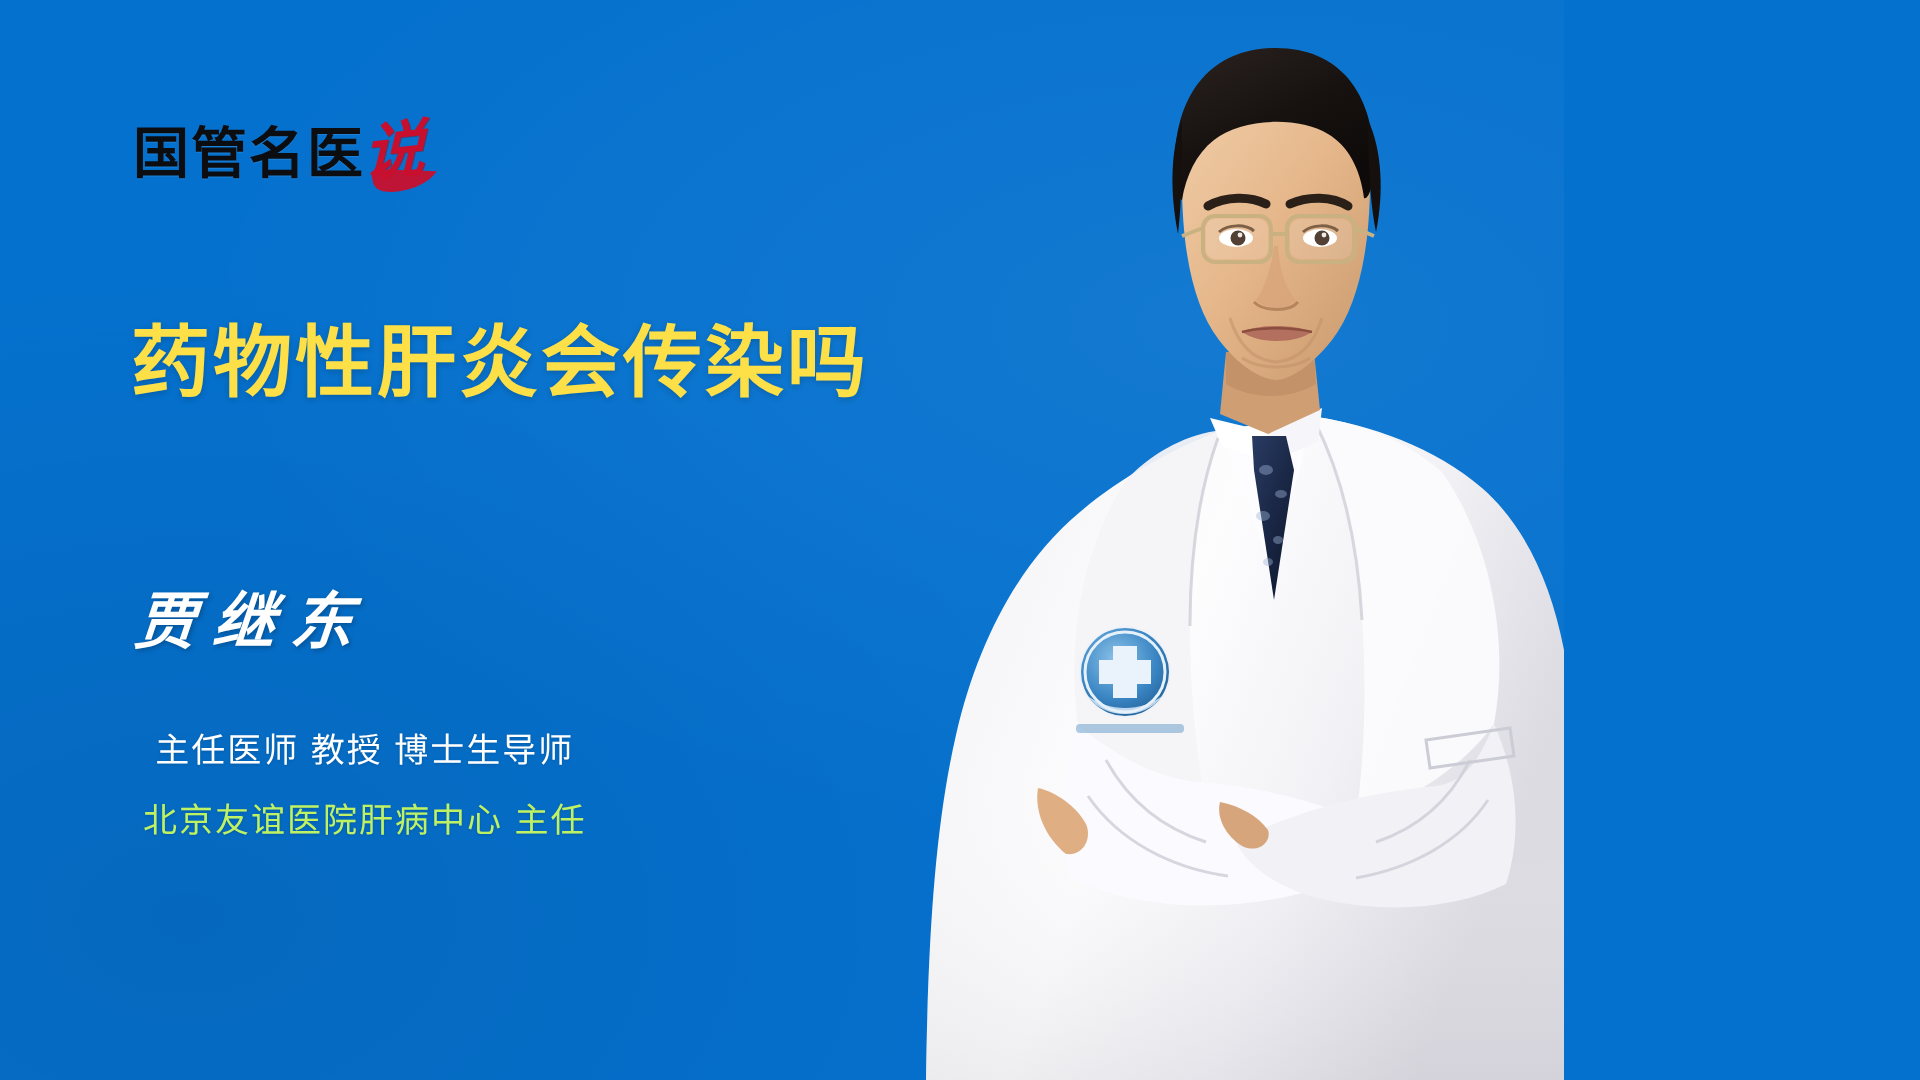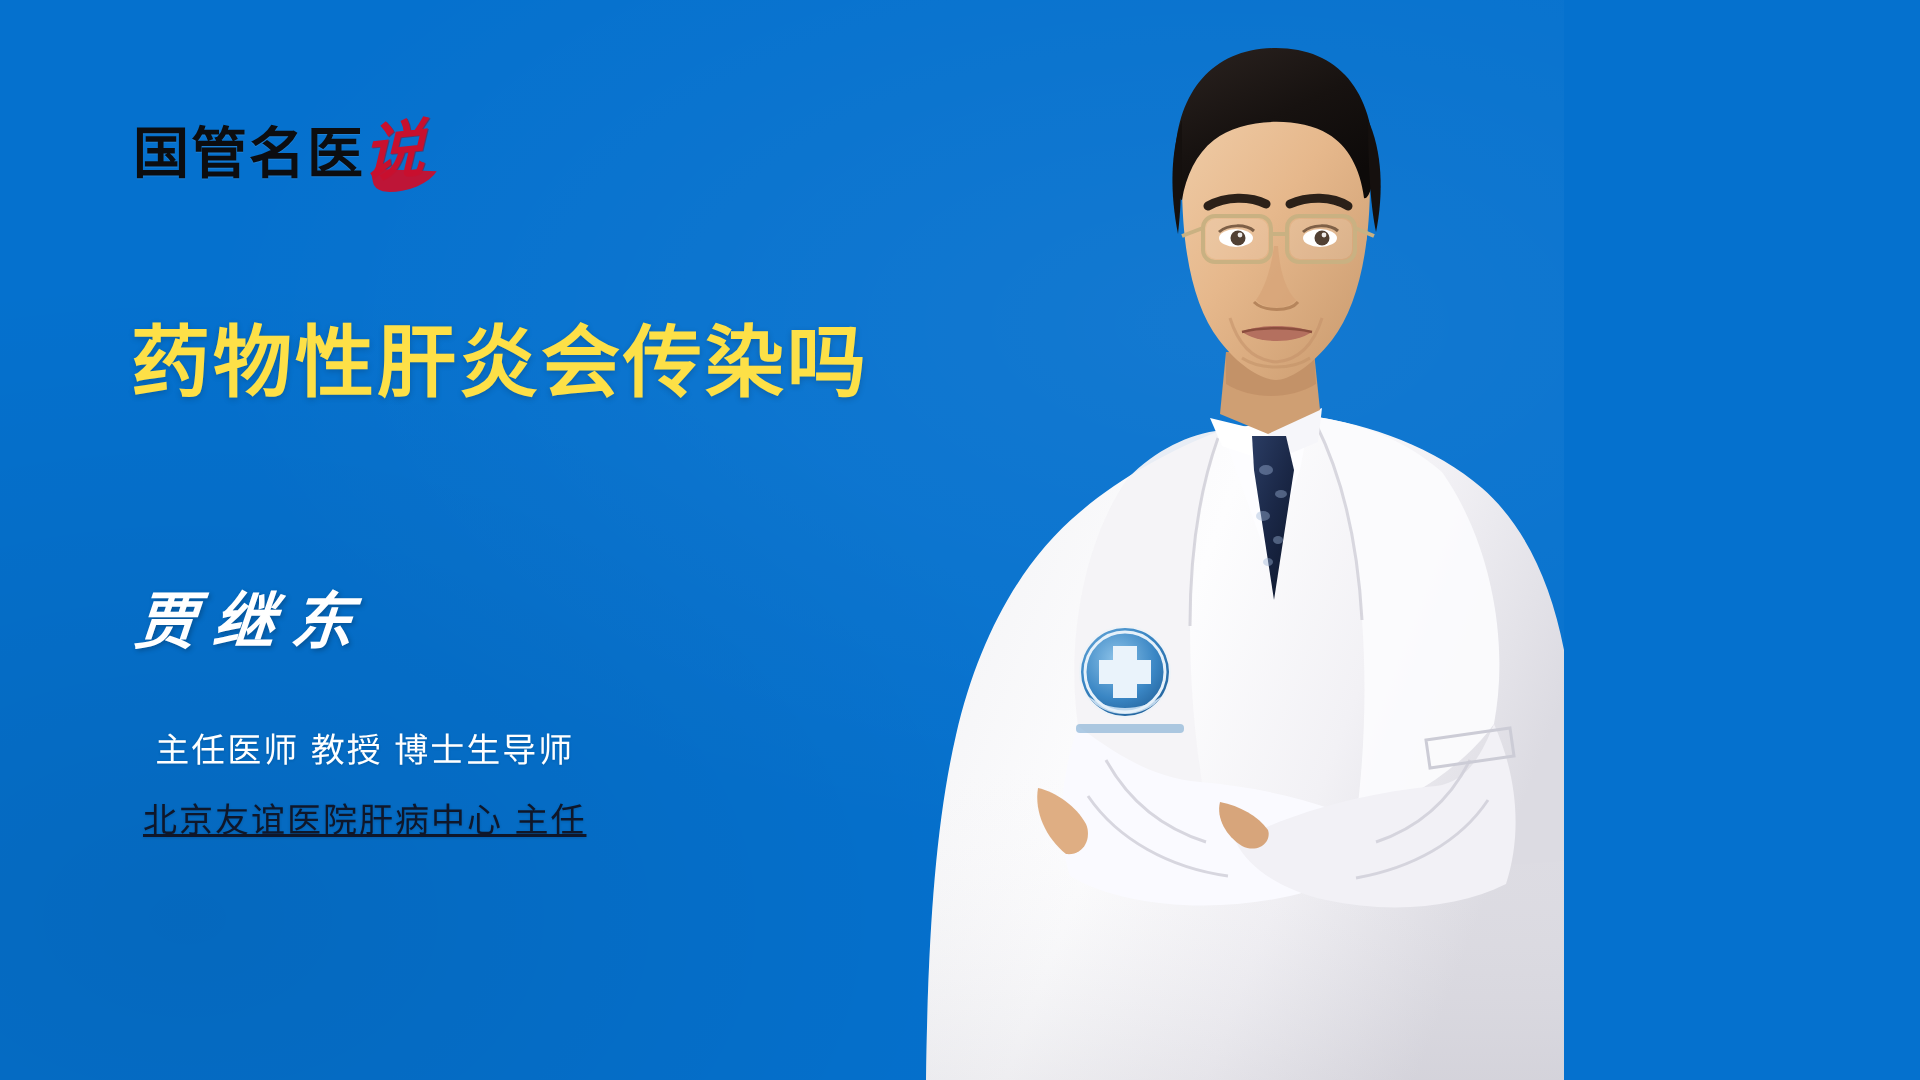--- a/index.html
+++ b/index.html
@@ -290,16 +290,16 @@
     <span class="logo-main" style="color: rgb(12, 13, 16);">国管名医</span>
     <span class="logo-accent" style="color: rgb(200, 16, 46);">说</span>
   </div>
 
   <h1 id="headline" style="color: #fde047;">药物性肝炎会传染吗</h1>
 
   <div id="doctor-name" style="color: rgb(255, 255, 255);">贾继东</div>
 
   <div id="credentials">
     <div class="cred-line" style="color: rgb(255, 255, 255);">主任医师  教授  博士生导师</div>
-    <div class="cred-line" style="color: #0f172a; text-decoration: underline;">北京友谊医院肝病中心  主任</div>
+    <div class="cred-line" style="color: #bef264;">北京友谊医院肝病中心  主任</div>
   </div>
 
 </div>
 
 </body></html>

